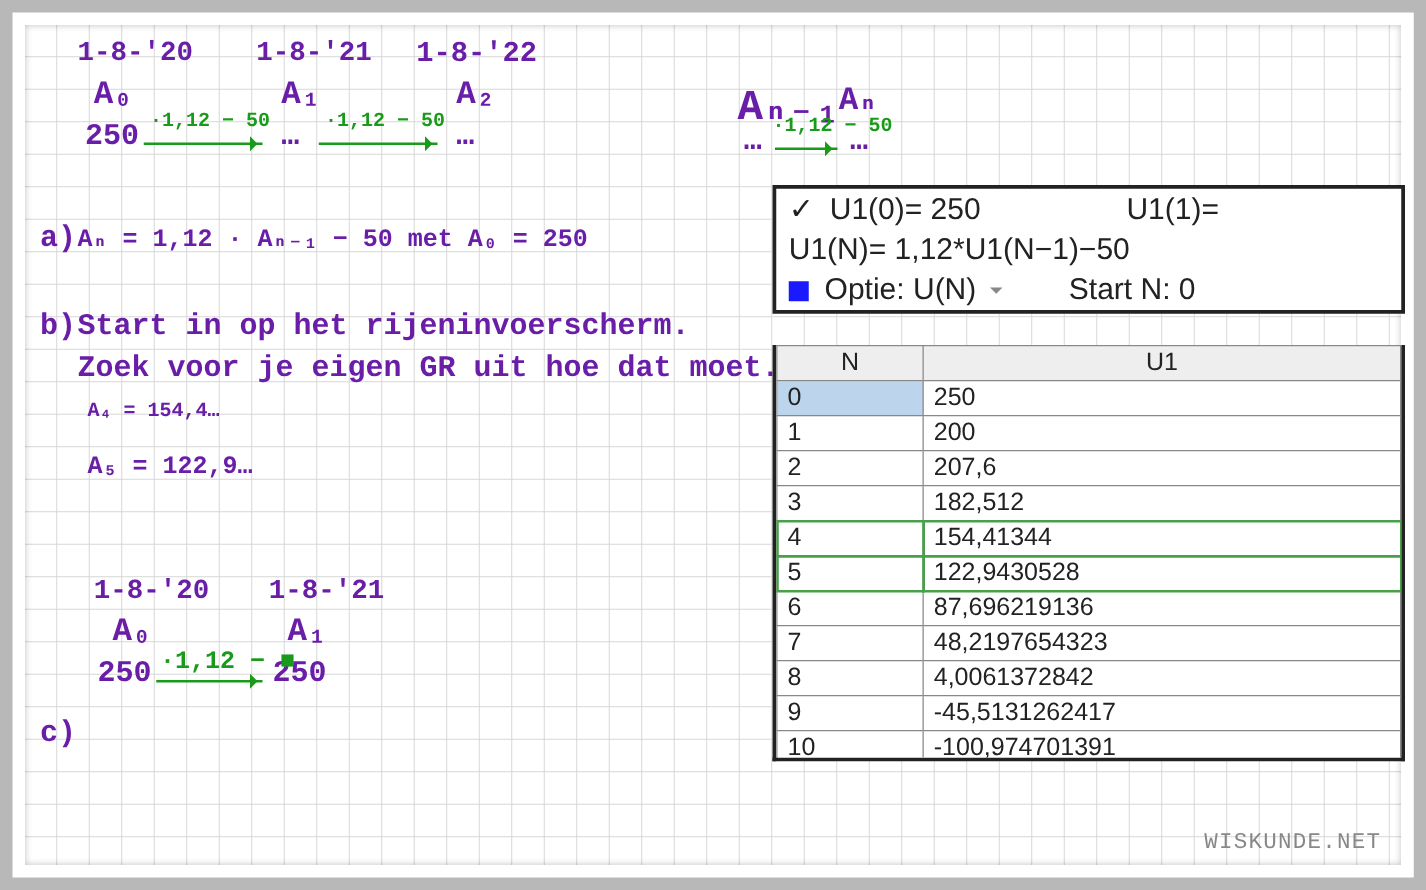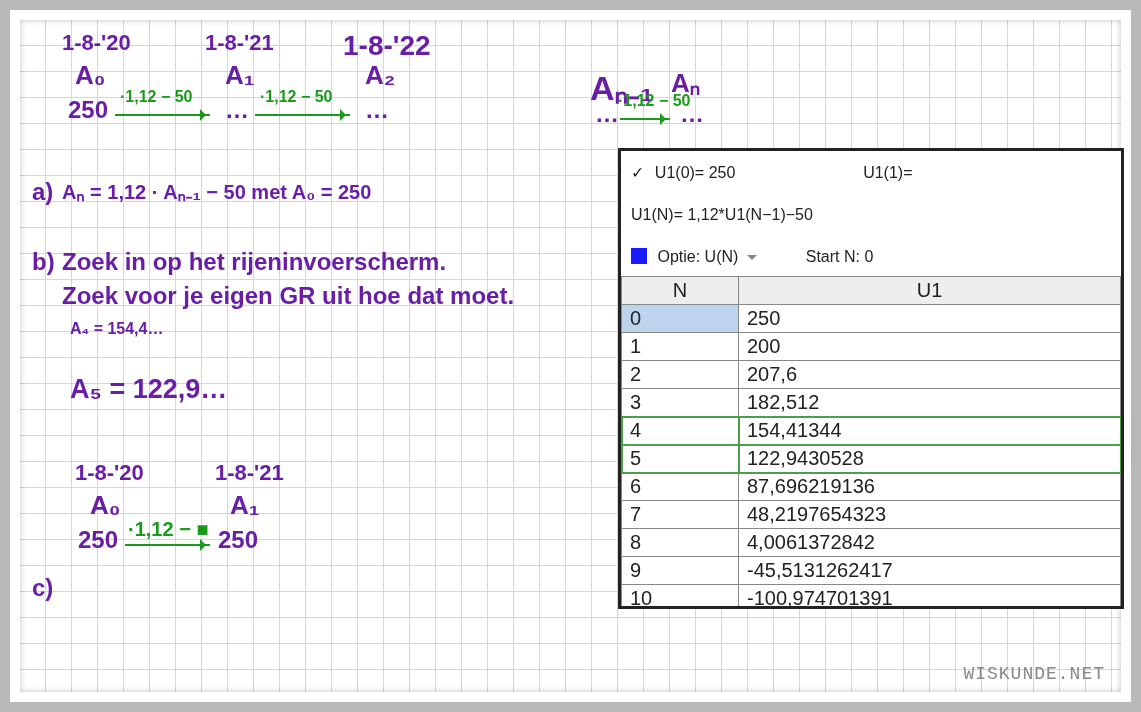--- a/index.html
+++ b/index.html
@@ -1,49 +1,49 @@
 <!DOCTYPE html>
 <html><head>
 <meta charset="utf-8">
 <style>
   html,body{margin:0;padding:0;width:1141px;height:712px;overflow:hidden;font-family:sans-serif}
   .frame{position:absolute;inset:0;border:10px solid #b8b8b8;box-sizing:border-box}
   .paper{position:absolute;inset:10px;background:#fff;
     background-image:linear-gradient(#d6d6d6 1px,transparent 1px),linear-gradient(90deg,#d6d6d6 1px,transparent 1px);
     background-size:26px 26px;background-position:-1px -1px;
     box-shadow:inset 0 0 6px rgba(0,0,0,.25)}
-  .hw{font-family:Liberation Sans, sans-serif;position:absolute;white-space:nowrap}
+  .hw{font-family:Liberation Mono, monospace;position:absolute;white-space:nowrap}
   .purple{color:#6a1ea8;font-weight:600}
   .green{color:#1a9a1a;font-weight:600}
   .arrow{position:absolute;height:2px;background:#1a9a1a}
   .arrow::after{content:"";position:absolute;right:-2px;top:-5px;border:6px solid transparent;border-left-color:#1a9a1a}
   
   .calc{position:absolute;background:#fff;border:3px solid #222;font-family:Arial,Helvetica,sans-serif;color:#222}
-  .calc .row{padding:12px 10px;font-size:16px}
+  .calc .row{padding:2px 10px;font-size:24px}
   .bluebox{display:inline-block;width:16px;height:16px;background:#1a1aff;vertical-align:-2px;margin-right:6px}
   .tick{color:#222;margin-right:6px}
   table.seq{border-collapse:collapse;width:100%;font-size:20px}
   table.seq th,table.seq td{border:1px solid #888;padding:2px 8px;text-align:left;background:#fff}
   table.seq th{background:#eee;text-align:center;font-weight:400}
   table.seq td.ncol{width:90px;text-align:left;background:#fff}
   .hlrow td{outline:2px solid #4aa04a;outline-offset:-1px}
   .selcell{background:#bcd4ec !important}
   .watermark{position:absolute;right:16px;bottom:8px;font-family:'Courier New',monospace;font-size:18px;color:#888;letter-spacing:1px}
   .dd{display:inline-block;width:10px;height:10px;margin-left:4px;vertical-align:middle;position:relative}
   .dd::before{content:"";position:absolute;left:0;top:2px;border:5px solid transparent;border-top-color:#888}
 </style>
 </head>
 <body>
 
 <div class="frame">
     <div class="paper">
 
   <div class="hw purple" style="left:42px;top:10px;font-size:22px">1-8-'20</div>
   <div class="hw purple" style="left:185px;top:10px;font-size:22px">1-8-'21</div>
-  <div class="hw purple" style="left:323px;top:10px;font-size:28px">1-8-'22</div>
+  <div class="hw purple" style="left:313px;top:10px;font-size:23px">1-8-'22</div>
 
   <div class="hw purple" style="left:55px;top:40px;font-size:26px">A₀</div>
   <div class="hw purple" style="left:205px;top:40px;font-size:26px">A₁</div>
   <div class="hw purple" style="left:345px;top:40px;font-size:26px">A₂</div>
   <div class="hw purple" style="left:570px;top:44px;font-size:34px">Aₙ₋₁</div>
   <div class="hw purple" style="left:651px;top:44px;font-size:26px">Aₙ</div>
 
   <div class="hw purple" style="left:48px;top:76px;font-size:24px">250</div>
   <div class="hw purple" style="left:205px;top:76px;font-size:24px">…</div>
   <div class="hw purple" style="left:345px;top:76px;font-size:24px">…</div>
@@ -54,24 +54,24 @@
   <div class="hw green" style="left:100px;top:68px;font-size:16px">·1,12 − 50</div>
   <div class="arrow" style="left:235px;top:94px;width:95px"></div>
   <div class="hw green" style="left:240px;top:68px;font-size:16px">·1,12 − 50</div>
   <div class="arrow" style="left:600px;top:98px;width:50px"></div>
   <div class="hw green" style="left:598px;top:72px;font-size:16px">·1,12 − 50</div>
 
   <div class="hw purple" style="left:12px;top:158px;font-size:24px">a)</div>
   <div class="hw purple" style="left:42px;top:158px;font-size:20px">Aₙ = 1,12 · Aₙ₋₁  − 50    met  A₀ = 250</div>
 
   <div class="hw purple" style="left:12px;top:228px;font-size:24px">b)</div>
-  <div class="hw purple" style="left:42px;top:228px;font-size:24px">Zoek in op het rijeninvoerscherm.</div>
+  <div class="hw purple" style="left:42px;top:228px;font-size:24px">Start in op het rijeninvoerscherm.</div>
   <div class="hw purple" style="left:42px;top:262px;font-size:24px">Zoek voor je eigen GR uit hoe dat moet.</div>
   <div class="hw purple" style="left:50px;top:300px;font-size:16px">A₄ = 154,4…</div>
-  <div class="hw purple" style="left:50px;top:354px;font-size:27px">A₅ = 122,9…</div>
+  <div class="hw purple" style="left:50px;top:342px;font-size:20px">A₅ = 122,9…</div>
 
   <div class="hw purple" style="left:55px;top:440px;font-size:22px">1-8-'20</div>
   <div class="hw purple" style="left:195px;top:440px;font-size:22px">1-8-'21</div>
   <div class="hw purple" style="left:70px;top:470px;font-size:26px">A₀</div>
   <div class="hw purple" style="left:210px;top:470px;font-size:26px">A₁</div>
   <div class="hw purple" style="left:58px;top:506px;font-size:24px">250</div>
   <div class="hw purple" style="left:198px;top:506px;font-size:24px">250</div>
   <div class="arrow" style="left:105px;top:524px;width:85px"></div>
   <div class="hw green" style="left:108px;top:498px;font-size:20px">·1,12 − ■</div>
 

